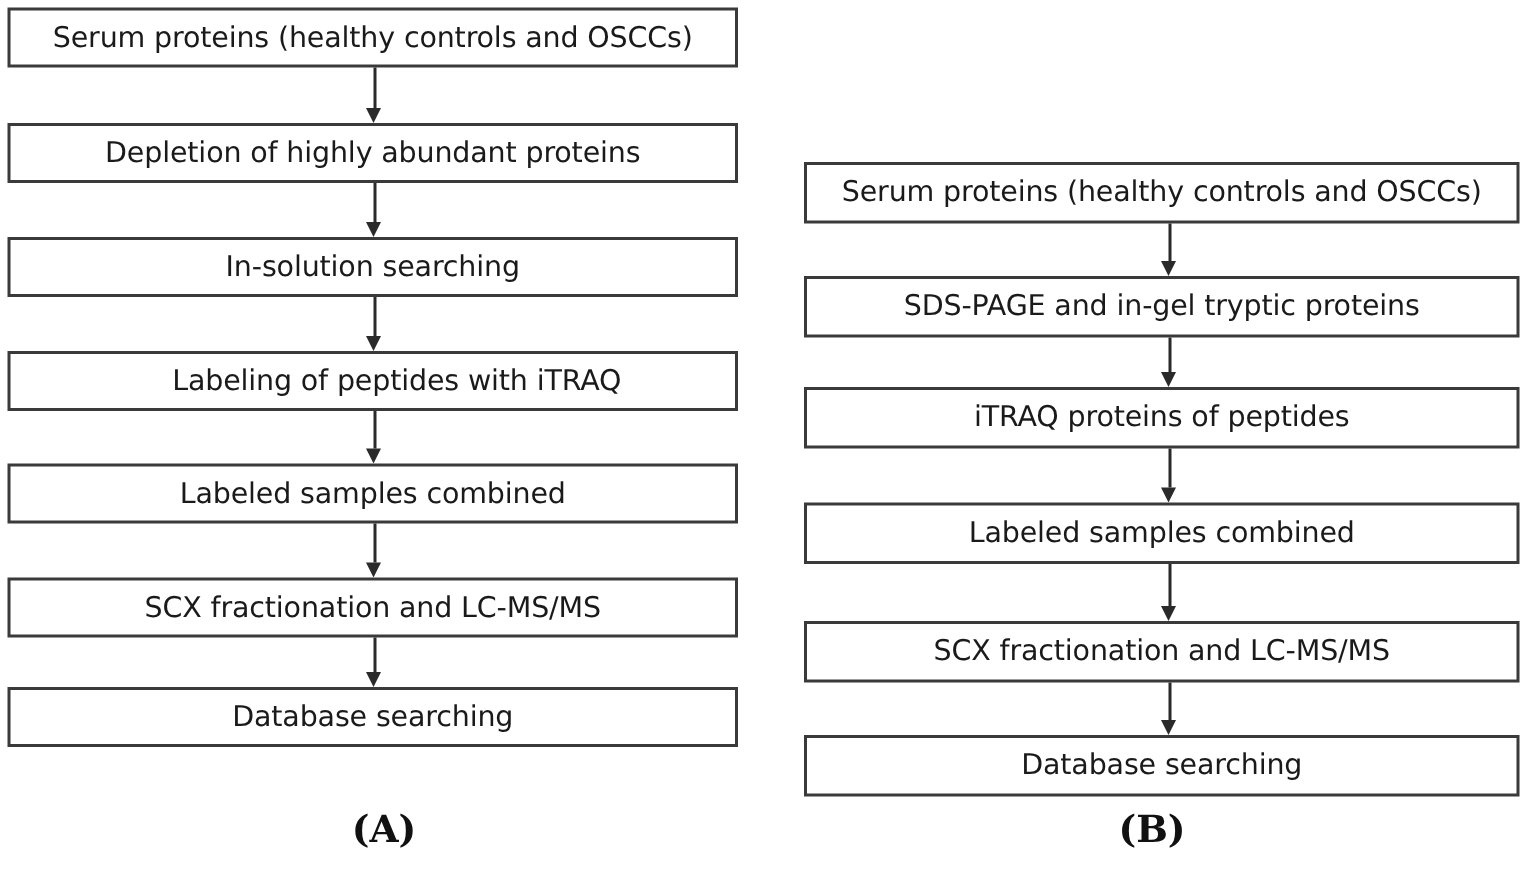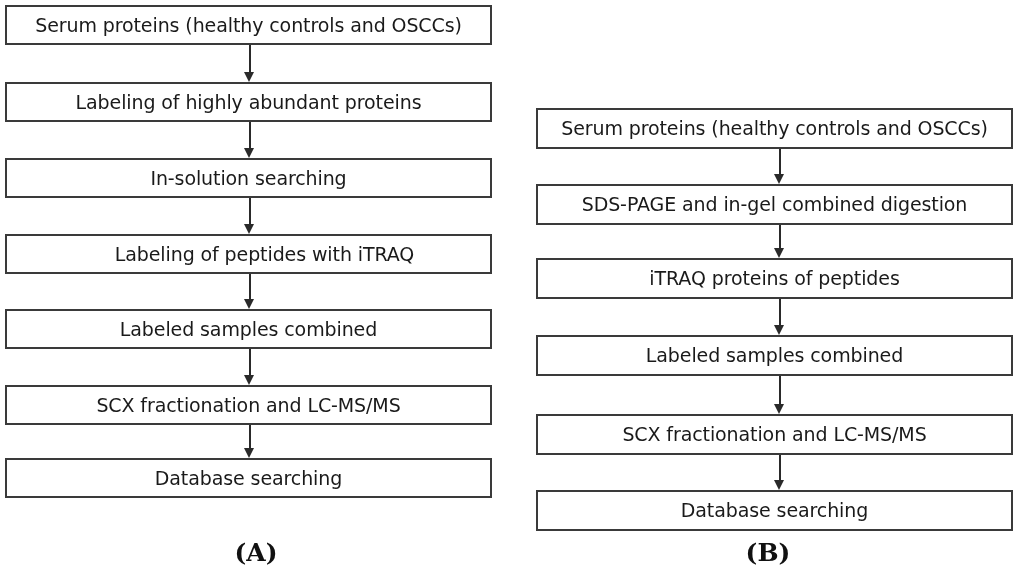--- a/index.html
+++ b/index.html
@@ -94,21 +94,21 @@
 
     <div class="flow-box" style="top:5px;">
       <span class="box-label">Serum proteins (healthy controls and OSCCs)</span>
     </div>
     <div class="arrow" style="top:45px; height:37px;">
       <div class="stem" style="height:27px;"></div>
       <div class="head"></div>
     </div>
 
     <div class="flow-box" style="top:82px;">
-      <span class="box-label">Labeling of highly abundant proteins</span>
+      <span class="box-label">Depletion of highly abundant proteins</span>
     </div>
     <div class="arrow" style="top:122px; height:36px;">
       <div class="stem" style="height:26px;"></div>
       <div class="head"></div>
     </div>
 
     <div class="flow-box" style="top:158px;">
       <span class="box-label">In-solution searching</span>
     </div>
     <div class="arrow" style="top:198px; height:36px;">
@@ -151,21 +151,21 @@
 
     <div class="flow-box" style="top:108px;">
       <span class="box-label">Serum proteins (healthy controls and OSCCs)</span>
     </div>
     <div class="arrow" style="top:149px; height:35px;">
       <div class="stem" style="height:25px;"></div>
       <div class="head"></div>
     </div>
 
     <div class="flow-box" style="top:184px;">
-      <span class="box-label">SDS-PAGE and in-gel combined digestion</span>
+      <span class="box-label">SDS-PAGE and in-gel tryptic proteins</span>
     </div>
     <div class="arrow" style="top:225px; height:33px;">
       <div class="stem" style="height:23px;"></div>
       <div class="head"></div>
     </div>
 
     <div class="flow-box" style="top:258px;">
       <span class="box-label">iTRAQ proteins of peptides</span>
     </div>
     <div class="arrow" style="top:299px; height:36px;">

